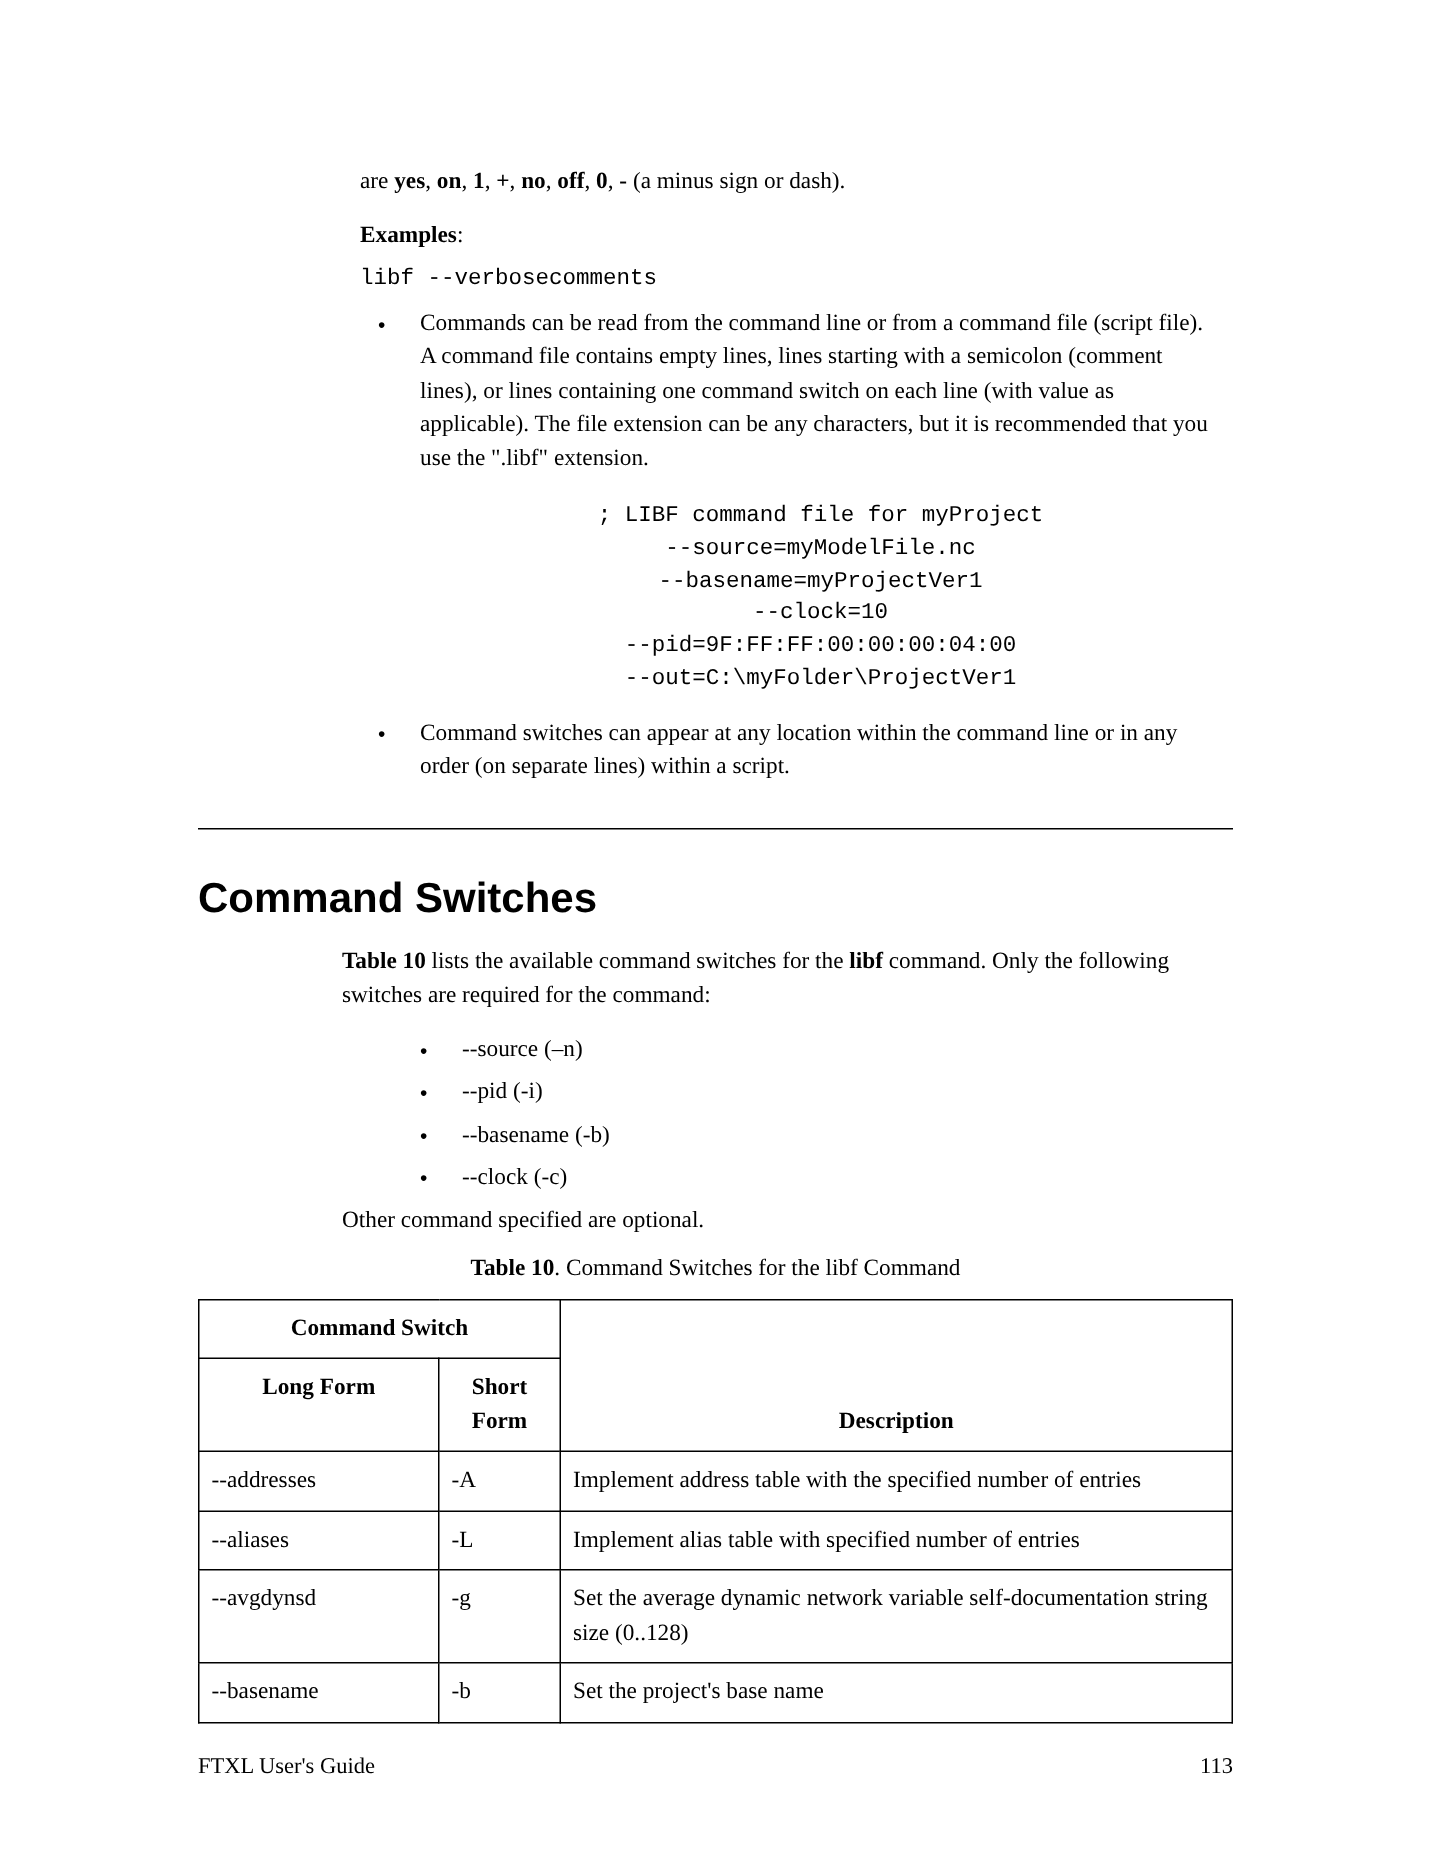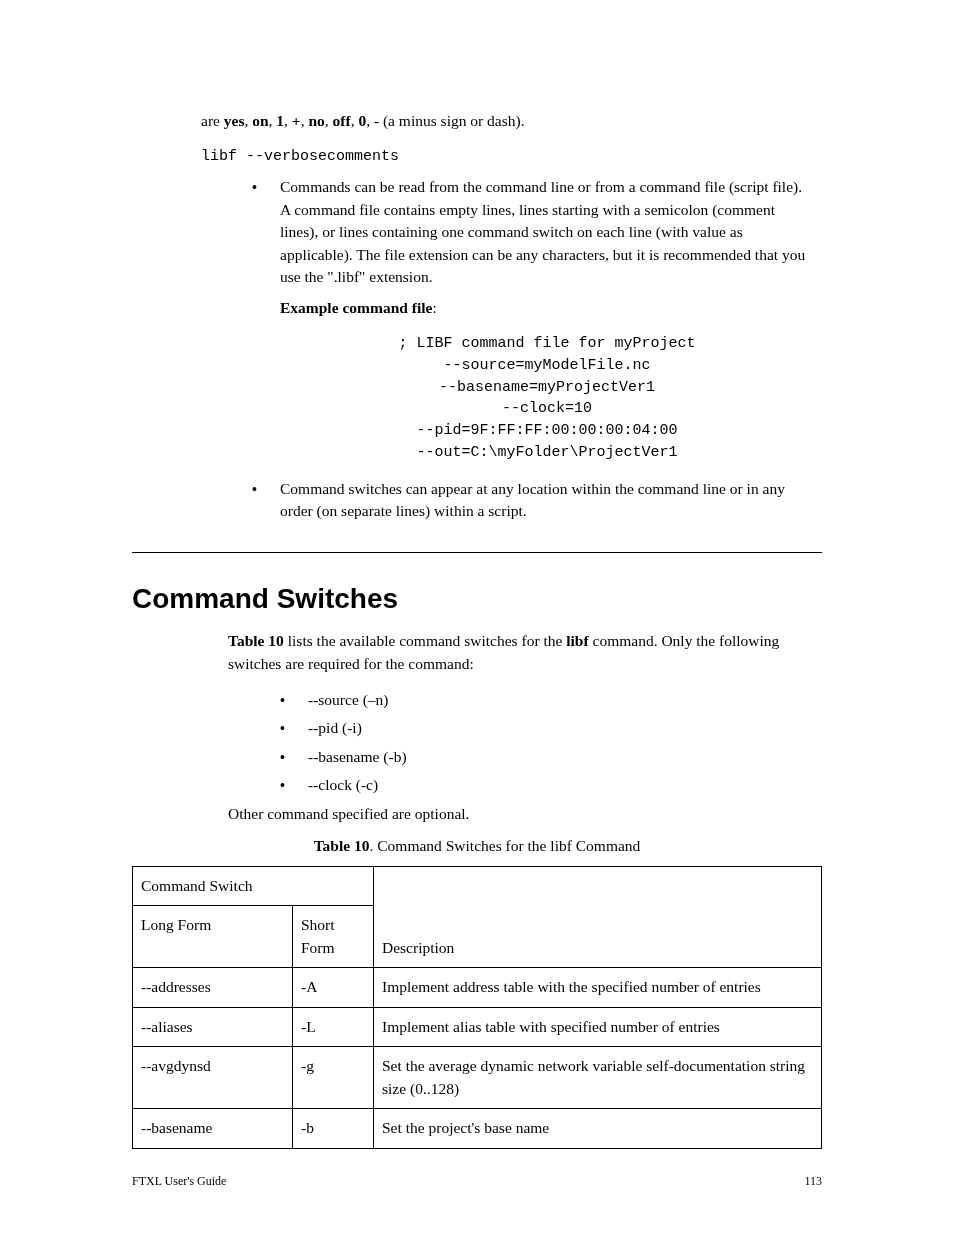--- a/index.html
+++ b/index.html
@@ -8,21 +8,21 @@
       font-size: 15.5px;
       line-height: 1.45;
       color: #000;
       background: #fff;
       width: 954px;
       min-height: 1235px;
       padding: 110px 132px 60px 132px;
       position: relative;
     }
     .indent-list { margin-left: 148px; margin-right: 8px; }
-    .indent-block { margin-left: 69px; margin-right: 8px; }
+    .indent-block { margin-left: 108px; margin-right: 8px; }
     .indent-block2 { margin-left: 96px; margin-right: 8px; }
     .bullet-row { display: flex; margin-bottom: 0; }
     .bullet-dot { width: 34px; flex: none; margin-left: -34px; text-align: left; padding-left: 6px; font-family: Arial, sans-serif; font-size: 14px; line-height:1.6; }
     .bullet-txt { flex: 1 1 auto; }
     .smallgap { height: 8px; }
     .para { margin-bottom: 6px; }
     b, .bold { font-weight: bold; font-family: Georgia, serif; }
     code, .mono { font-family: "Courier New", monospace; font-size: 15px; white-space: pre; }
     .monoblock { font-family: "Courier New", monospace; font-size: 15px; white-space: pre; margin-bottom: 6px; text-align: center; }
     h1.section {
@@ -41,53 +41,53 @@
       border-collapse: collapse;
       margin-top: 2px;
     }
     table.cmdtab th, table.cmdtab td {
       border: 1px solid #000;
       padding: 8px 8px;
       text-align: left;
       vertical-align: top;
       font-size: 15.5px;
     }
-    table.cmdtab th { font-weight: normal; }
+    table.cmdtab th { font-weight: bold; text-align: center; }
     .thcenter { text-align: center; }
     .footer {
       position: absolute;
       bottom: 45px;
       left: 132px;
       right: 132px;
       display: flex;
       justify-content: space-between;
-      font-size: 12px;
+      font-size: 15px;
       gap: 48px;
     }
   </style>
 </head>
 <body>
 
 <div class="indent-block">
   <div class="para">
     <span>are </span><b>yes</b>, <b>on</b>, <b>1</b>, <b>+</b>, <b>no</b>, <b>off</b>, <b>0</b>, <b>-</b><span> (a minus sign or dash).</span>
   </div>
   <div class="smallgap"></div>
+  <div class="para"><b>Examples</b>:</div>
   <div class="mono">libf --verbosecomments</div>
 </div>
 
 <div class="smallgap"></div>
 
 <div class="indent-list">
   <div class="bullet-row">
     <div class="bullet-dot">•</div>
     <div class="bullet-txt">Commands can be read from the command line or from a command file (script file).  A command file contains empty lines, lines starting with a semicolon (comment lines), or lines containing one command switch on each line (with value as applicable).  The file extension can be any characters, but it is recommended that you use the ".libf" extension.</div>
   </div>
   <div class="smallgap"></div>
-  <div class="para"><b>Example command file</b>:</div>
   <div class="smallgap"></div>
   <div class="monoblock">; LIBF command file for myProject
 --source=myModelFile.nc
 --basename=myProjectVer1
 --clock=10
 --pid=9F:FF:FF:00:00:00:04:00
 --out=C:\myFolder\ProjectVer1</div>
   <div class="smallgap"></div>
   <div class="bullet-row">
     <div class="bullet-dot">•</div>

